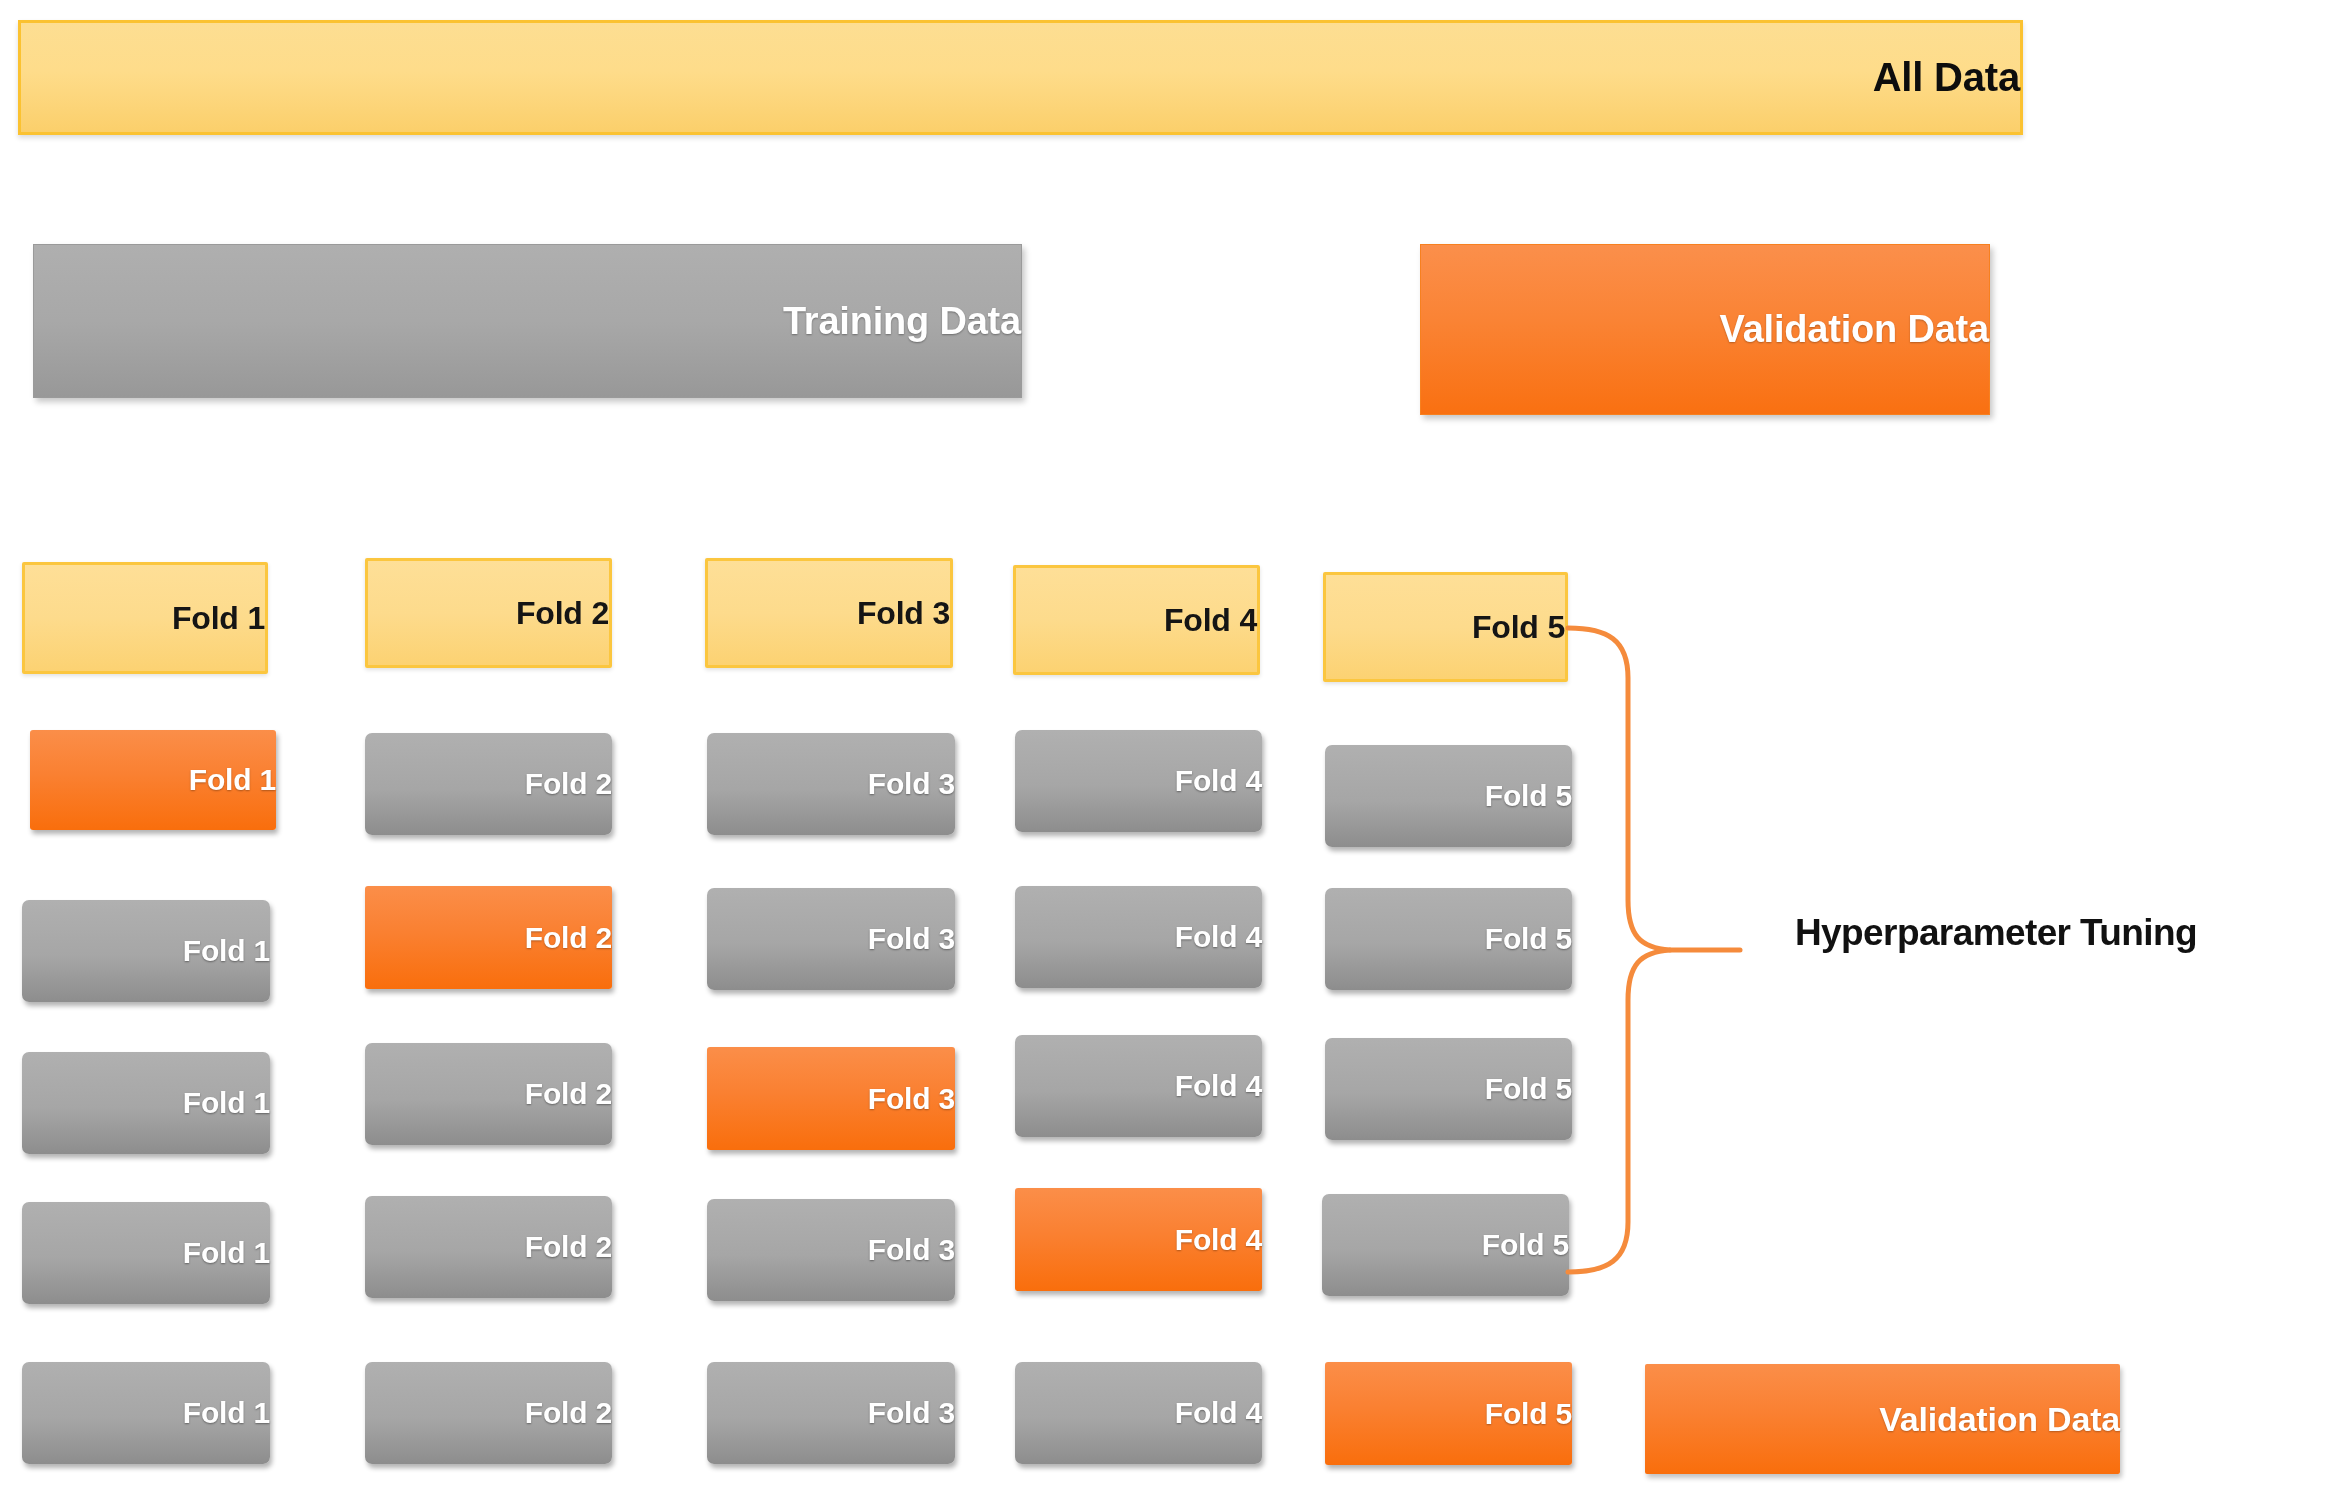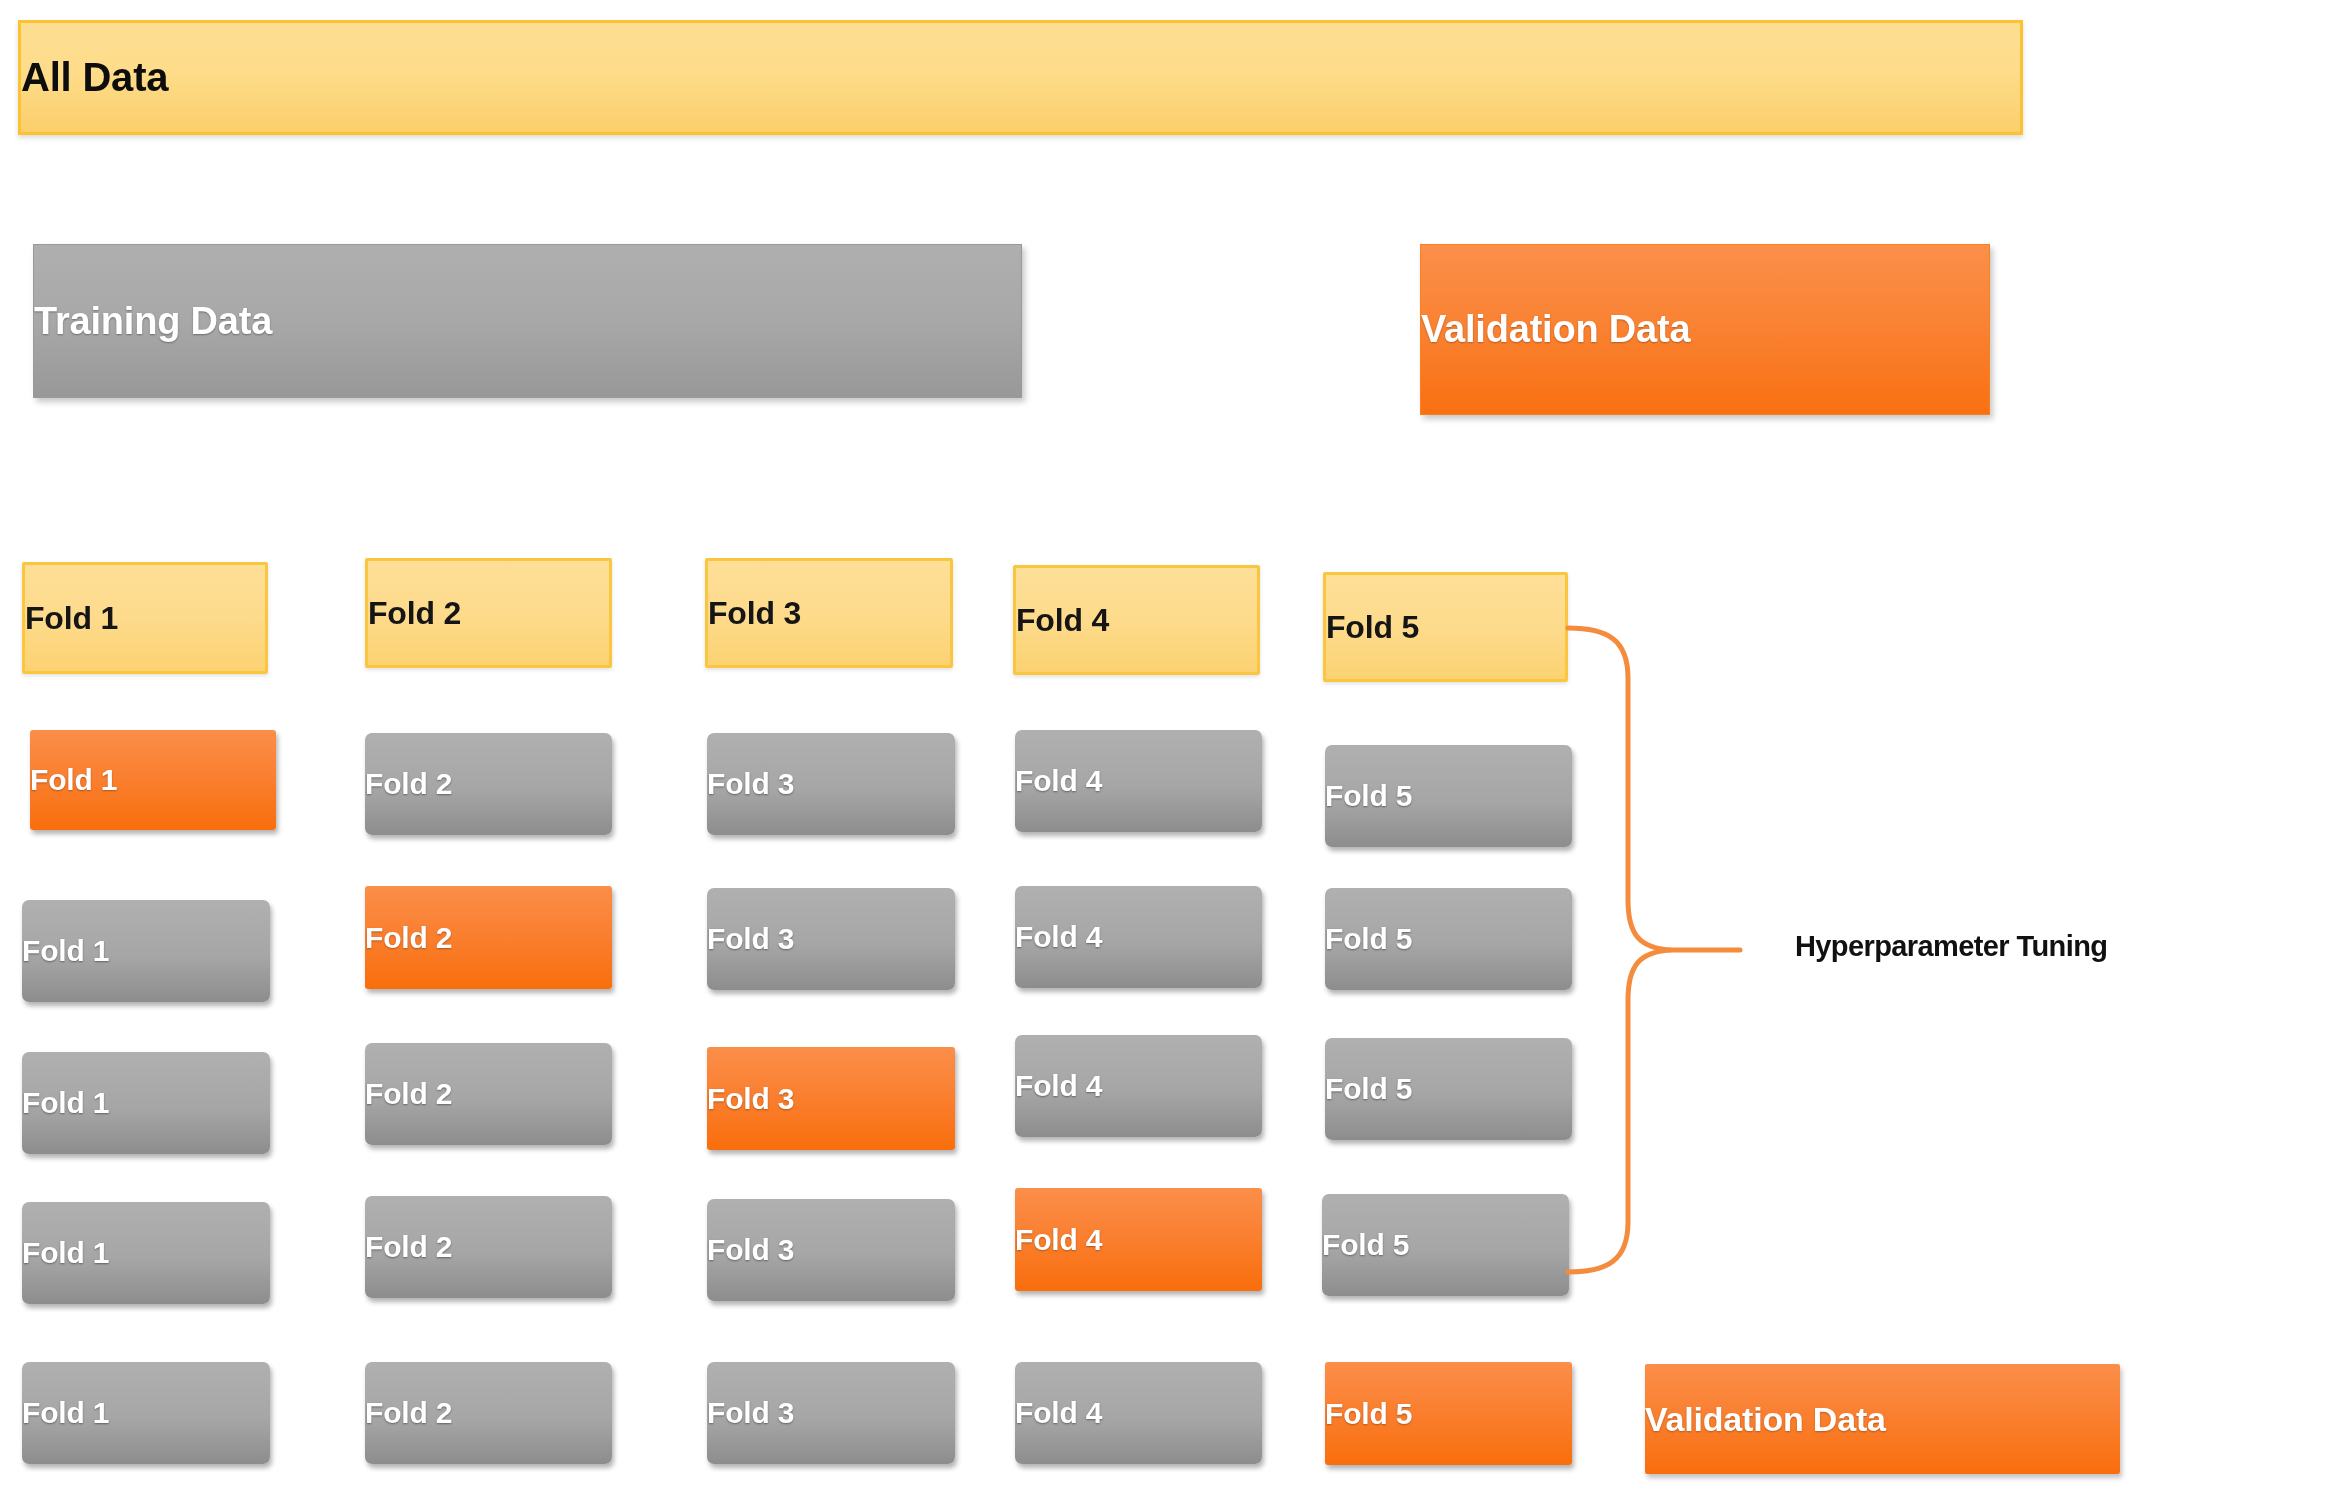--- a/index.html
+++ b/index.html
@@ -14,21 +14,21 @@
     height:1501px;
     background:#ffffff;
     overflow:hidden;
   }
 
   
   .box{
     position:absolute;
     display:flex;
     align-items:center;
-    justify-content:flex-start;
+    justify-content:flex-end;
     box-sizing:border-box;
     text-align:center;
     white-space:nowrap;
     letter-spacing:-0.2px;
   }
 
   
   .alldata{
     background:linear-gradient(to bottom,#FDDE92 0%,#FEDC8A 45%,#FBCF6B 100%);
     border:3px solid #FBC231;
@@ -110,26 +110,25 @@
     left:1560px;
     top:600px;
     width:260px;
     height:700px;
     pointer-events:none;
   }
   .brace-label{
     position:absolute;
     left:1795px;
     top:912px;
-    font-size:29px;
+    font-size:37px;
     font-weight:bold;
     color:#111111;
     white-space:nowrap;
     letter-spacing:-0.6px;
-    margin-top:18px;
   }
 </style>
 </head>
 <body>
 
 <div id="canvas">
 
   <div class="box alldata" style="left:18px; top:20px; width:2005px; height:115px;">
     <span>All Data</span>
   </div>

